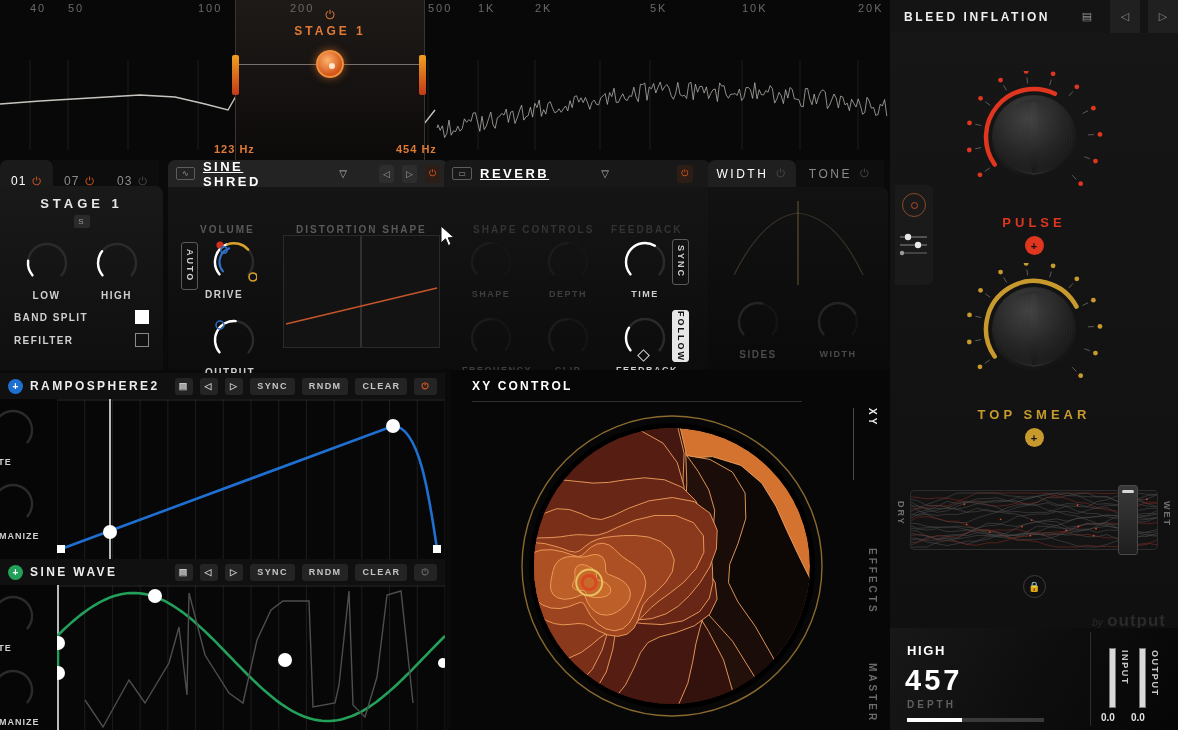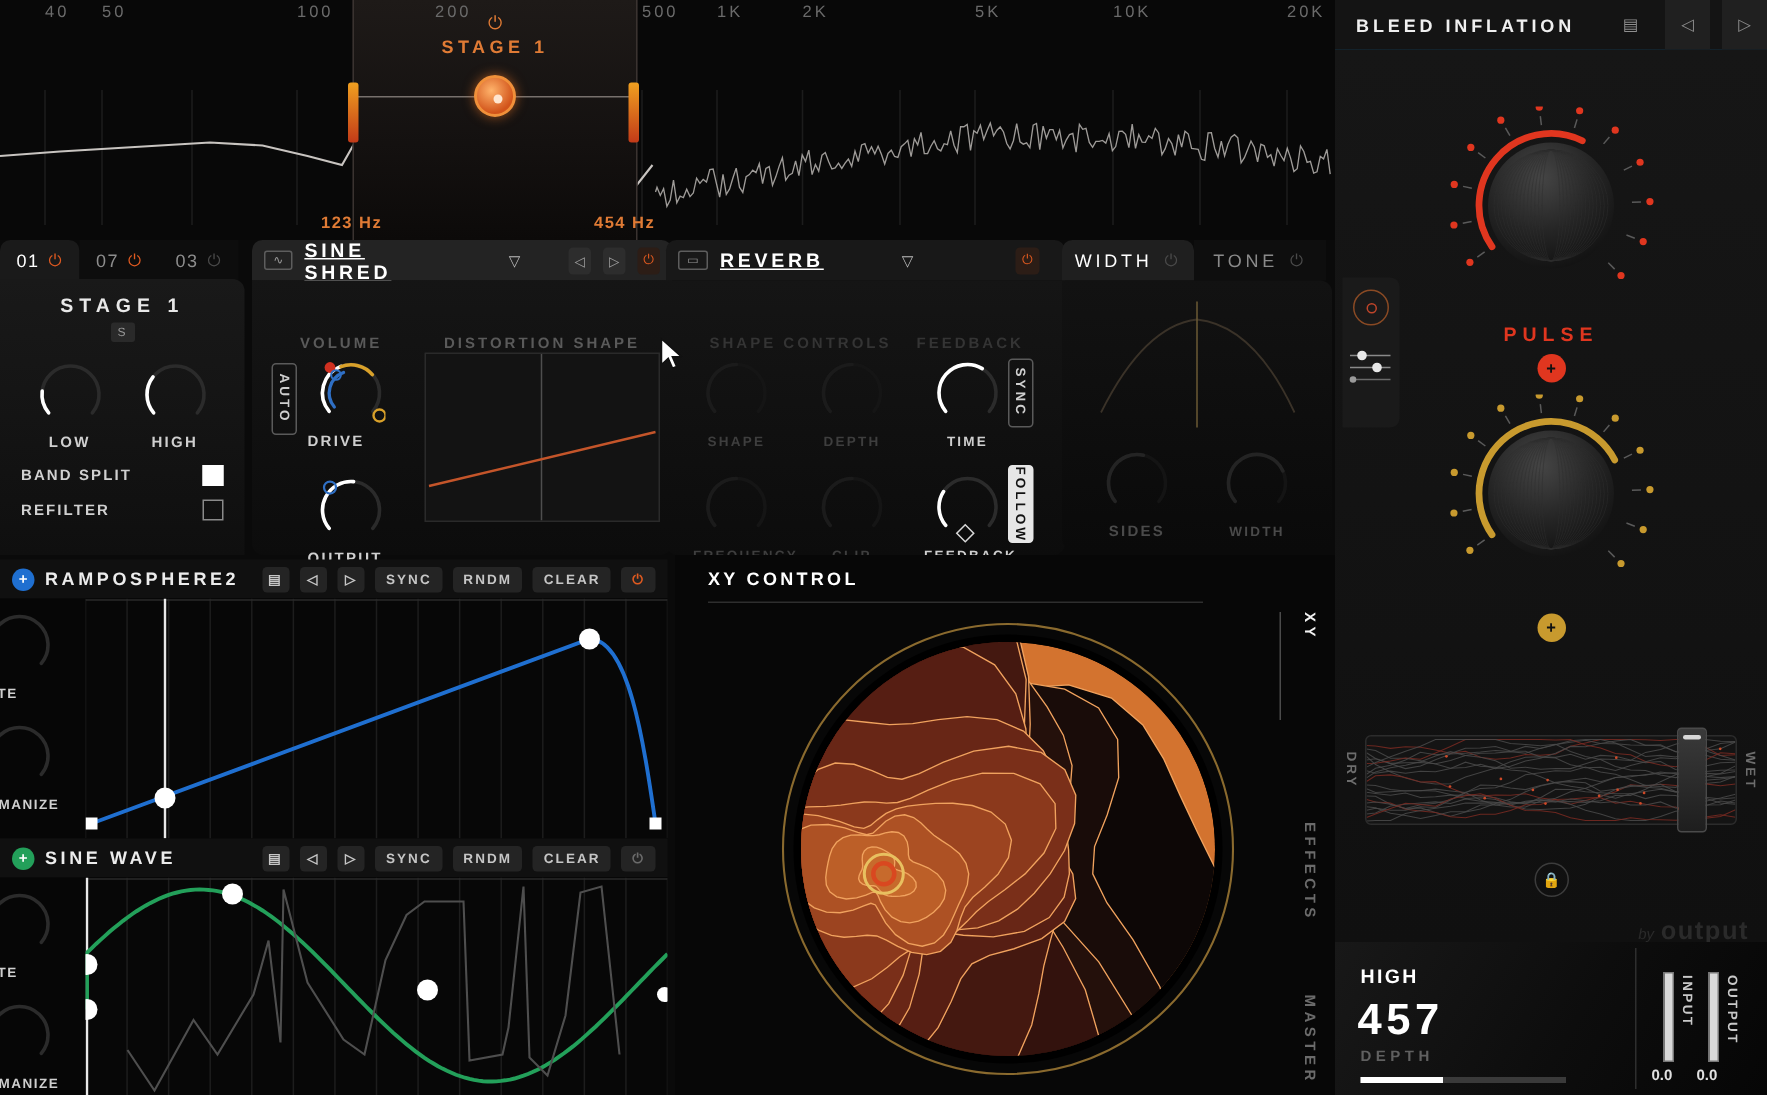--- a/index.html
+++ b/index.html
@@ -23,21 +23,21 @@
       font-size:12px; letter-spacing:3px; color:#e07b35; font-weight:bold; }
   #stage-power { position:absolute; top:8px; left:235px; width:190px; text-align:center; font-size:12px; color:#e07b35; }
   #band-knob { position:absolute; left:316px; top:50px; width:28px; height:28px; border-radius:50%;
       border:2px solid #f0903a; background:radial-gradient(circle at 40% 35%,#ffb36b,#d2541a 70%); box-shadow:0 0 8px rgba(240,120,40,.6); }
   #band-knob:after { content:""; position:absolute; left:11px; top:11px; width:6px; height:6px; border-radius:50%; background:#ffe6cf; }
   .hz-label { position:absolute; top:143px; font-size:11px; letter-spacing:1px; color:#e07b35; font-weight:bold; }
 
   
   #stage-panel { position:absolute; left:0; top:160px; width:163px; height:210px; }
   .stage-tabs { position:absolute; left:0; top:0; height:28px; width:163px; display:flex; }
-  .stage-tab { width:53px; height:28px; display:flex; align-items:center; justify-content:center; gap:6px;
+  .stage-tab { width:53px; height:28px; display:flex; align-items:flex-end; justify-content:center; gap:6px;
       font-size:12px; letter-spacing:1px; color:#8d8d8d; background:#0d0d0d; }
   .stage-tab.active { background:#1a1a1a; color:#fff; border-top-left-radius:7px; border-top-right-radius:7px; }
   .pw { font-size:11px; color:#4a4a4a; }
   .pw.on { color:#e05a20; }
   .stage-body { position:absolute; left:0; top:26px; width:163px; height:184px;
       background:linear-gradient(180deg,#191919,#0f0f0f); border-top-right-radius:8px; }
   #stage-title { text-align:center; padding-top:10px; font-size:13px; letter-spacing:4px; color:#e8e8e8; font-weight:bold; }
   #solo-btn { margin:4px auto 0; width:16px; height:13px; border-radius:2px; background:#2a2a2a;
       font-size:8px; letter-spacing:1px; color:#9a9a9a; display:flex; align-items:center; justify-content:center; }
   .knob-row { display:flex; justify-content:center; gap:24px; margin-top:12px; }
@@ -691,20 +691,21 @@
             <ellipse cx="70" cy="66" rx="23.18" ry="37" fill="none" stroke="#2e2e2e" stroke-width="0.55" opacity="0.6"></ellipse>
             <ellipse cx="70" cy="66" rx="20.709999999999997" ry="37" fill="none" stroke="#2e2e2e" stroke-width="0.55" opacity="0.6"></ellipse>
             <ellipse cx="70" cy="66" rx="18.24" ry="37" fill="none" stroke="#2e2e2e" stroke-width="0.55" opacity="0.6"></ellipse>
             <ellipse cx="70" cy="66" rx="15.770000000000001" ry="37" fill="none" stroke="#2e2e2e" stroke-width="0.55" opacity="0.6"></ellipse>
             <ellipse cx="70" cy="66" rx="13.299999999999999" ry="37" fill="none" stroke="#2e2e2e" stroke-width="0.55" opacity="0.6"></ellipse>
             <ellipse cx="70" cy="66" rx="10.829999999999997" ry="37" fill="none" stroke="#2e2e2e" stroke-width="0.55" opacity="0.6"></ellipse>
             <ellipse cx="70" cy="66" rx="8.36" ry="37" fill="none" stroke="#2e2e2e" stroke-width="0.55" opacity="0.6"></ellipse>
             <ellipse cx="70" cy="66" rx="5.890000000000001" ry="37" fill="none" stroke="#2e2e2e" stroke-width="0.55" opacity="0.6"></ellipse>
             <path d="M30.68070187412838 93.5316689448502 A48 48 0 1 1 112.45988681032402 43.61344126368521" fill="none" stroke="#c89a2e" stroke-width="4.5" stroke-linecap="round"></path>
           </svg>
+        <div class="macro-name" style="color: rgb(200, 154, 46);">TOP SMEAR</div>
         <div class="macro-add" style="background: rgb(200, 154, 46);">+</div>
       </div>
 
       <div class="dw-side" style="left:6px;top:468px">DRY</div>
       <div class="dw-side" style="left:272px;top:468px">WET</div>
       <div id="drywet">
         <svg id="dw-svg" width="246" height="58">
             <path d="M0 6.0 L6 6.4 L16 7.9 L26 6.9 L36 7.2 L46 9.0 L56 11.1 L66 9.9 L76 13.8 L86 15.1 L96 14.3 L106 12.0 L116 12.5 L126 11.7 L136 6.5 L146 4.3 L156 2.0 L166 2.0 L176 2.0 L186 2.2 L196 2.7 L206 2.0 L216 2.0 L226 7.2 L236 12.7 L246 12.1" fill="none" stroke="#7a2a22" stroke-width="0.7" opacity="0.85"></path>
             <path d="M0 8.4 L6 9.4 L16 14.5 L26 14.5 L36 16.1 L46 18.4 L56 21.2 L66 20.6 L76 18.5 L86 21.4 L96 19.9 L106 16.3 L116 14.5 L126 11.2 L136 6.6 L146 6.8 L156 4.6 L166 3.0 L176 2.0 L186 5.9 L196 5.5 L206 10.2 L216 12.1 L226 12.5 L236 15.1 L246 15.9" fill="none" stroke="#4a4a4a" stroke-width="0.7" opacity="0.85"></path>
             <path d="M0 10.8 L6 14.7 L16 17.9 L26 17.5 L36 17.3 L46 18.2 L56 16.0 L66 12.7 L76 11.2 L86 11.0 L96 10.1 L106 11.2 L116 7.8 L126 5.4 L136 3.9 L146 2.5 L156 4.7 L166 4.9 L176 5.7 L186 5.8 L196 6.1 L206 10.0 L216 9.4 L226 9.5 L236 12.6 L246 15.6" fill="none" stroke="#4a4a4a" stroke-width="0.7" opacity="0.85"></path>

